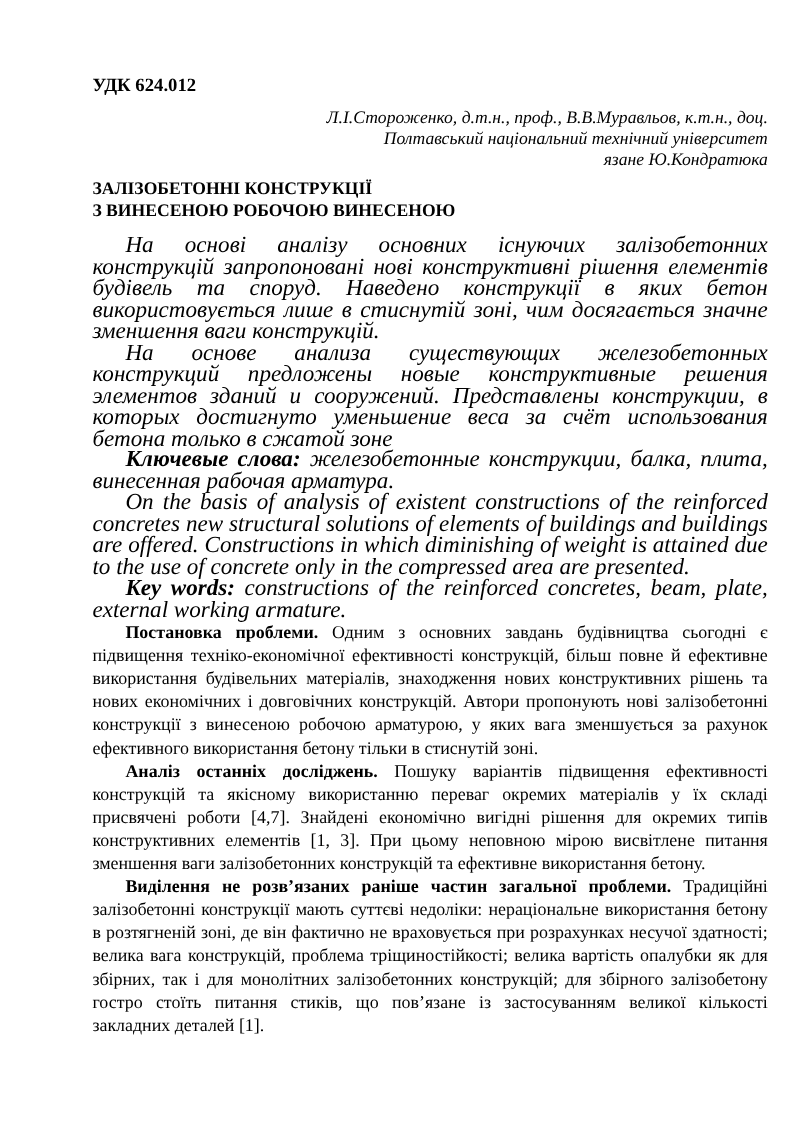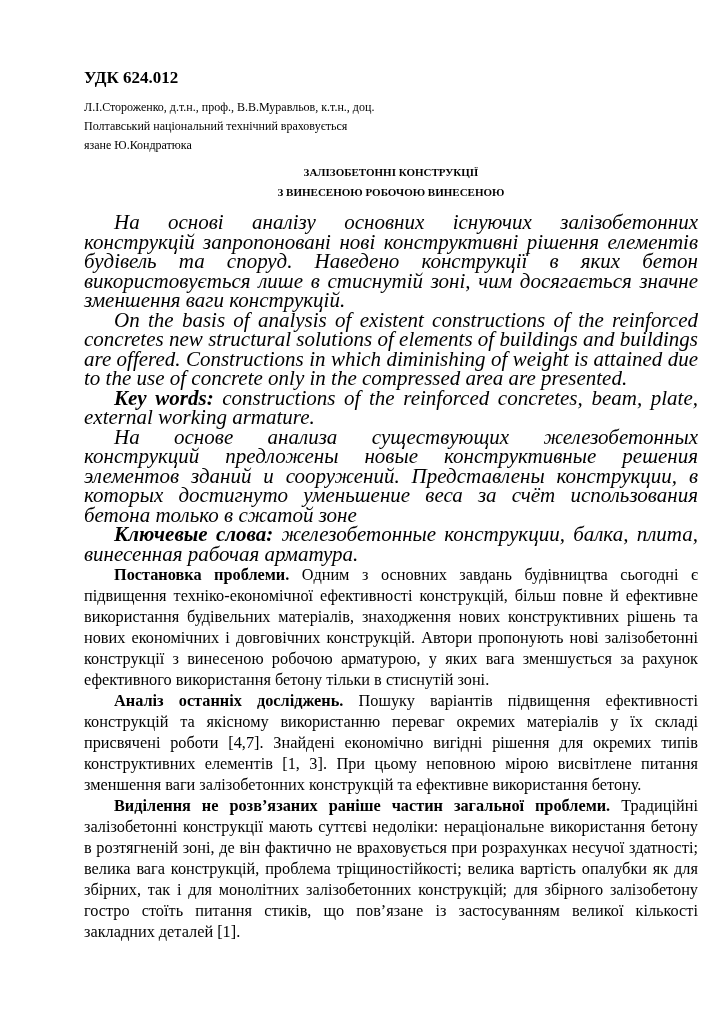--- a/index.html
+++ b/index.html
@@ -15,29 +15,29 @@
     color: #000000;
   }
   p, h1 { margin: 0; padding: 0; }
   .udc {
     font-weight: bold;
     font-size: 17px;
     line-height: 20px;
     margin-bottom: 10px;
   }
   .authors {
-    font-size: 12px;
+    font-style: italic;
+    font-size: 16px;
     line-height: 19px;
-    text-align: left;
+    text-align: right;
   }
   .title {
     font-weight: bold;
-    font-size: 11px;
+    font-size: 16px;
     line-height: 20px;
-    text-align: center;
     margin: 7px 0 11px 0;
   }
   .abstract {
     font-style: italic;
     font-size: 21px;
     line-height: 19.5px;
     text-align: justify;
     text-indent: 30px;
   }
   .kw-label { font-weight: bold; }
@@ -51,38 +51,38 @@
 </style>
 </head>
 <body>
 
 <div class="page">
 
   <p class="udc">УДК 624.012</p>
 
   <div class="authors">
     <p>Л.І.Стороженко, д.т.н., проф., В.В.Муравльов, к.т.н., доц.</p>
-    <p>Полтавський національний технічний враховується</p>
+    <p>Полтавський національний технічний університет</p>
     <p>язане Ю.Кондратюка</p>
   </div>
 
   <h1 class="title"><span>ЗАЛІЗОБЕТОННІ КОНСТРУКЦІЇ</span><br><span>З ВИНЕСЕНОЮ РОБОЧОЮ ВИНЕСЕНОЮ</span></h1>
 
   <div>
     <p class="abstract">На основі аналізу основних існуючих залізобетонних конструкцій запропоновані нові конструктивні рішення елементів будівель та споруд. Наведено конструкції в яких бетон використовується лише в стиснутій зоні, чим досягається значне зменшення ваги конструкцій.</p>
   </div>
 
   <div>
-    <p class="abstract">On the basis of analysis of existent constructions of the reinforced concretes new structural solutions of elements of buildings and buildings are offered. Constructions in which diminishing of weight is attained due to the use of concrete only in the compressed area are presented.</p>
-    <p class="abstract"><span class="kw-label">Key words:</span> <span>constructions of the reinforced concretes, beam, plate, external working armature.</span></p>
+    <p class="abstract">На основе анализа существующих железобетонных конструкций предложены новые конструктивные решения элементов зданий и сооружений. Представлены конструкции, в которых достигнуто уменьшение веса за счёт использования бетона только в сжатой зоне</p>
+    <p class="abstract"><span class="kw-label">Ключевые слова:</span> <span>железобетонные конструкции, балка, плита, винесенная рабочая арматура.</span></p>
   </div>
 
   <div>
-    <p class="abstract">На основе анализа существующих железобетонных конструкций предложены новые конструктивные решения элементов зданий и сооружений. Представлены конструкции, в которых достигнуто уменьшение веса за счёт использования бетона только в сжатой зоне</p>
-    <p class="abstract"><span class="kw-label">Ключевые слова:</span> <span>железобетонные конструкции, балка, плита, винесенная рабочая арматура.</span></p>
+    <p class="abstract">On the basis of analysis of existent constructions of the reinforced concretes new structural solutions of elements of buildings and buildings are offered. Constructions in which diminishing of weight is attained due to the use of concrete only in the compressed area are presented.</p>
+    <p class="abstract"><span class="kw-label">Key words:</span> <span>constructions of the reinforced concretes, beam, plate, external working armature.</span></p>
   </div>
 
   <p class="body-para"><span class="run-in">Постановка проблеми.</span> <span>Одним з основних завдань будівництва сьогодні є підвищення техніко-економічної ефективності конструкцій, більш повне й ефективне використання будівельних матеріалів, знаходження нових конструктивних рішень та нових економічних і довговічних конструкцій. Автори пропонують нові залізобетонні конструкції з винесеною робочою арматурою, у яких вага зменшується за рахунок ефективного використання бетону тільки в стиснутій зоні.</span></p>
 
   <p class="body-para"><span class="run-in">Аналіз останніх досліджень.</span> <span>Пошуку варіантів підвищення ефективності конструкцій та якісному використанню переваг окремих матеріалів у їх складі присвячені роботи [4,7]. Знайдені економічно вигідні рішення для окремих типів конструктивних елементів [1, 3]. При цьому неповною мірою висвітлене питання зменшення ваги залізобетонних конструкцій та ефективне використання бетону.</span></p>
 
   <p class="body-para"><span class="run-in">Виділення не розв’язаних раніше частин загальної проблеми.</span> <span>Традиційні залізобетонні конструкції мають суттєві недоліки: нераціональне використання бетону в розтягненій зоні, де він фактично не враховується при розрахунках несучої здатності; велика вага конструкцій, проблема тріщиностійкості; велика вартість опалубки як для збірних, так і для монолітних залізобетонних конструкцій; для збірного залізобетону гостро стоїть питання стиків, що пов’язане із застосуванням великої кількості закладних деталей [1].</span></p>
 
 </div>
 

